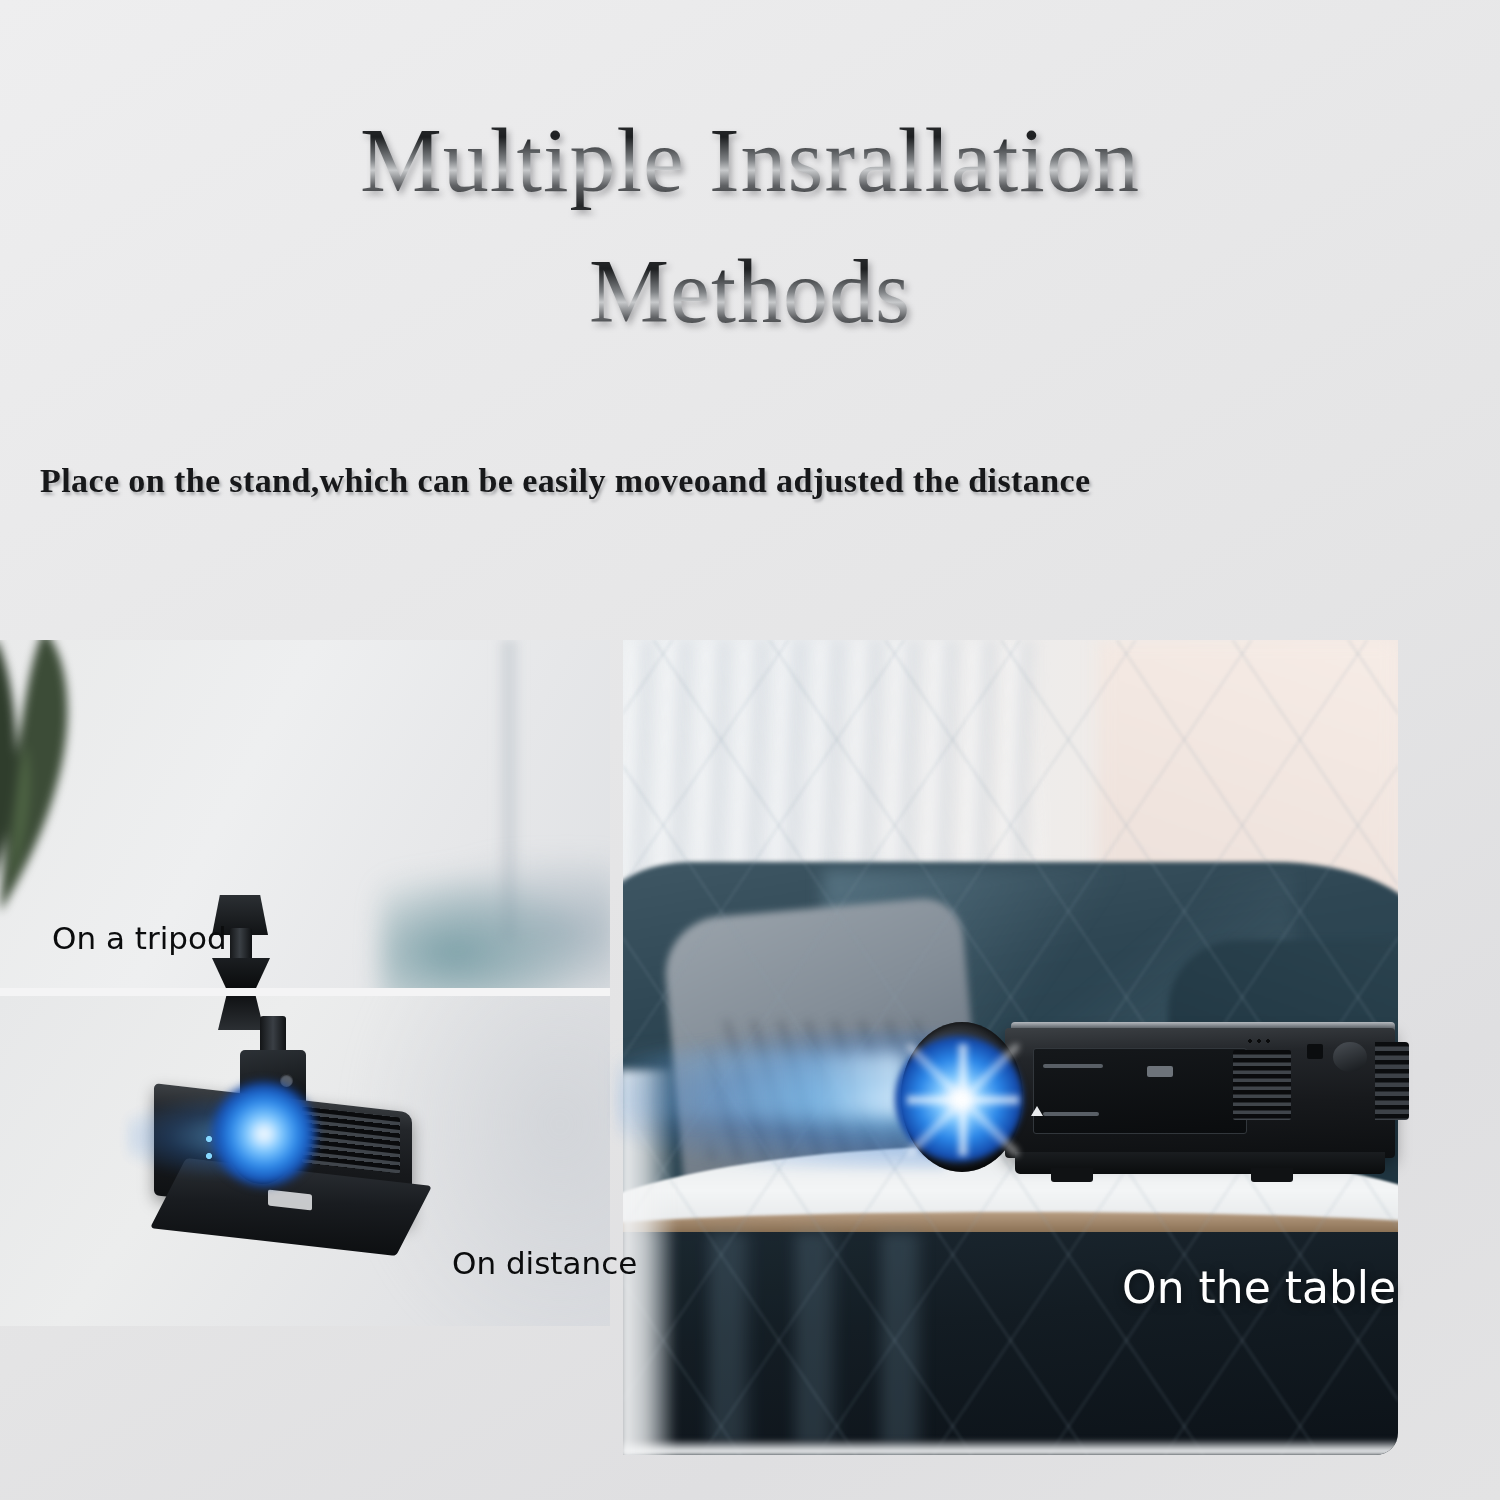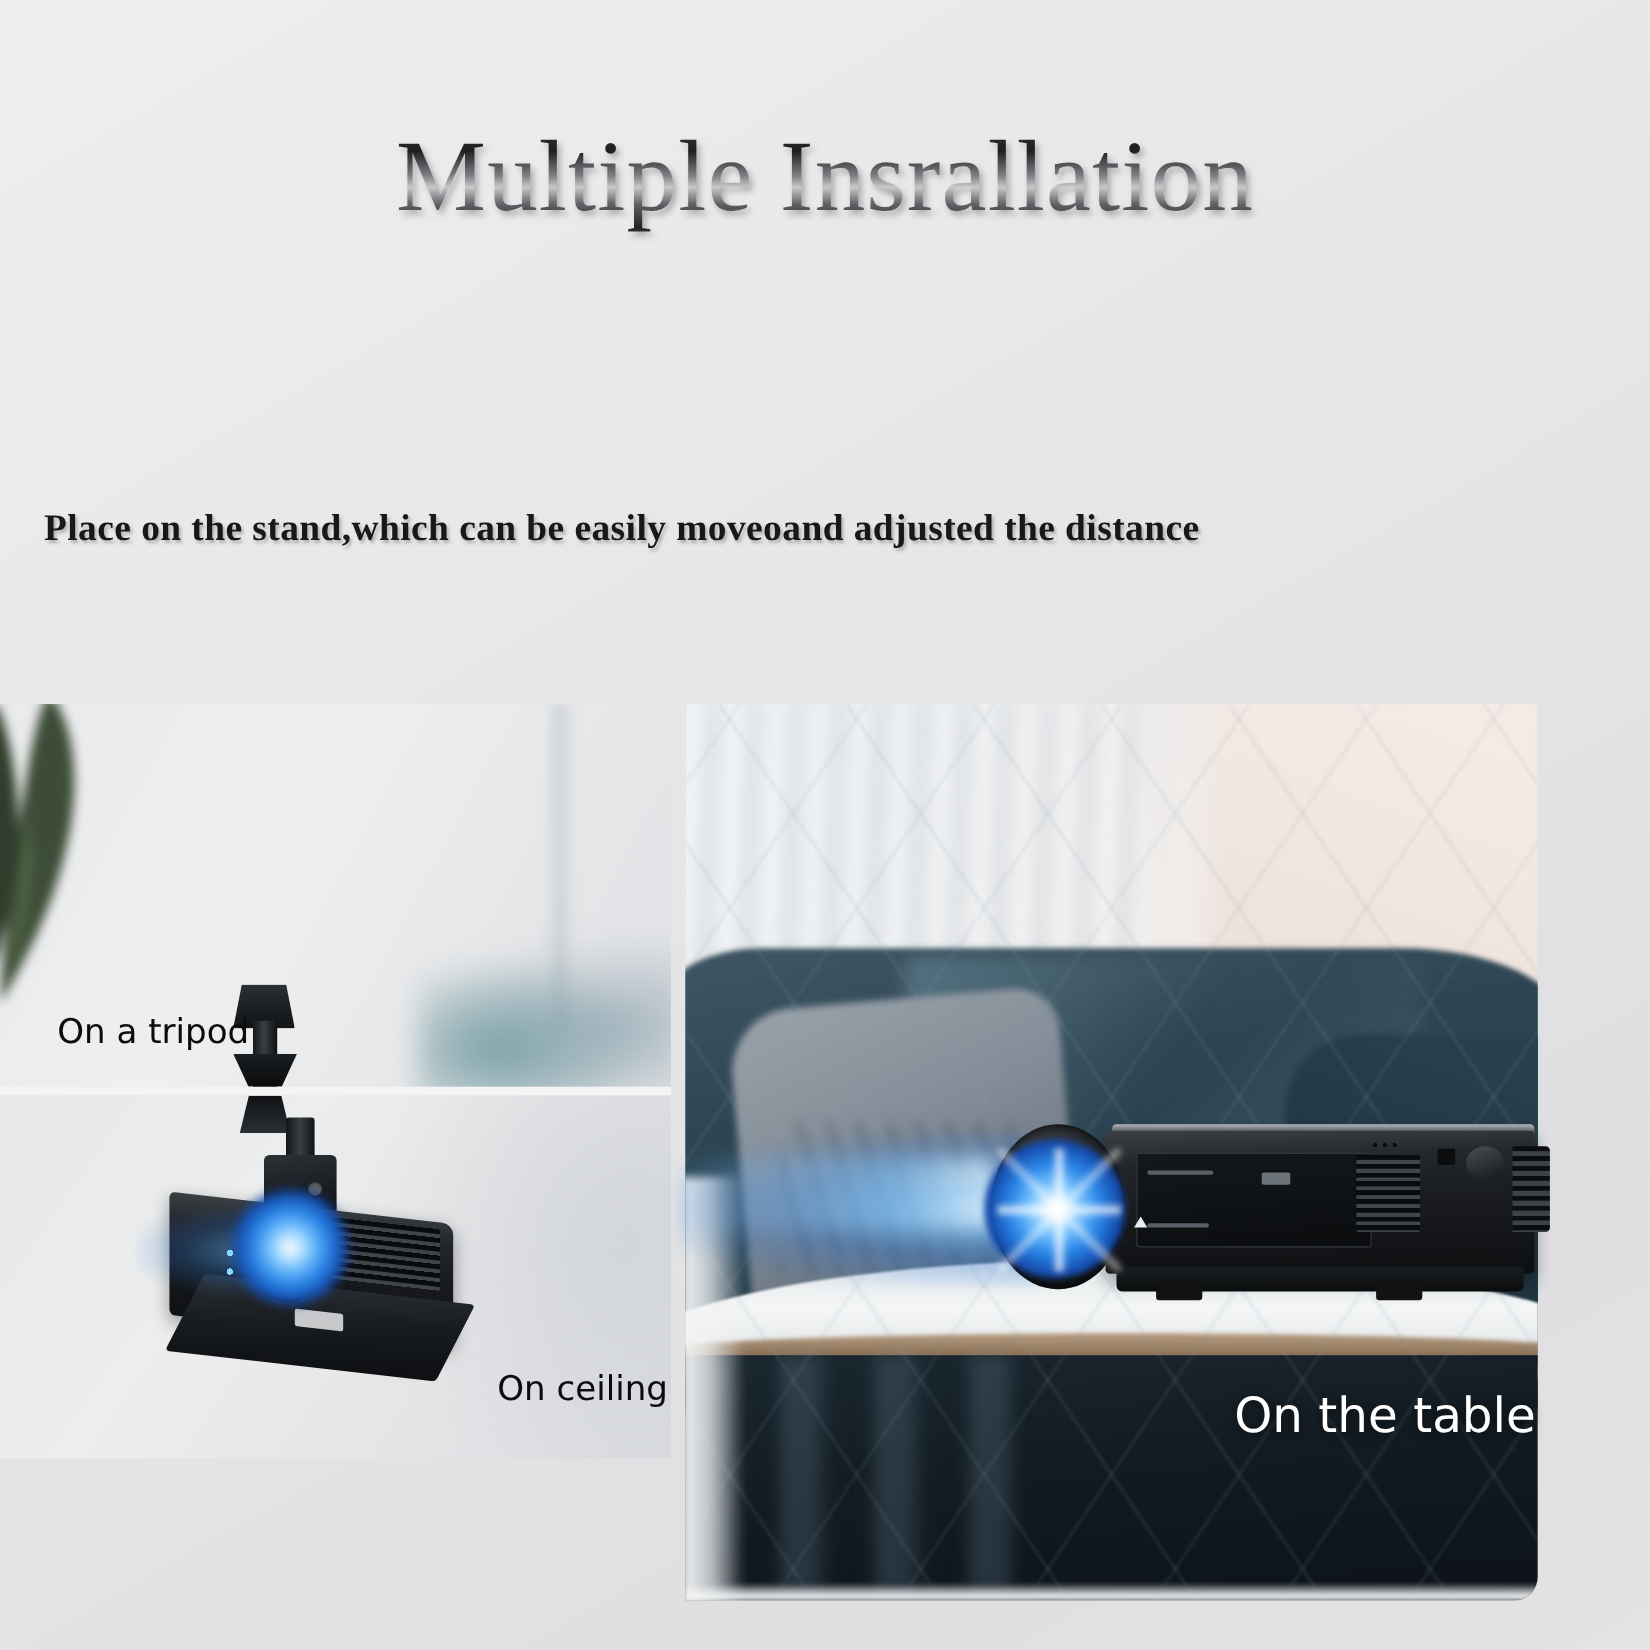--- a/index.html
+++ b/index.html
@@ -498,20 +498,21 @@
     background: #f4f4f5;
   }
 </style>
 </head>
 <body>
 
 <div id="poster">
 
   <div id="headline">
     <span class="headline-line">Multiple Insrallation</span>
+    <span class="headline-line second">Methods</span>
   </div>
 
   <div id="subheading">Place on the stand,which can be easily moveoand adjusted the distance</div>
 
   <div class="panel" id="panel-tripod">
     <svg class="plant" viewBox="0 0 150 330" xmlns="http://www.w3.org/2000/svg">
       <path d="M78 6 C104 34 108 96 92 156 C80 204 58 248 34 288 C38 226 46 150 56 96 C62 58 68 26 78 6 Z" fill="#3c4c37"></path>
       <path d="M30 14 C44 44 52 96 50 142 C48 186 38 226 24 262 C18 204 16 130 20 78 C22 46 24 26 30 14 Z" fill="#2f3d2c"></path>
       <path d="M60 120 C70 158 62 214 44 262 C48 210 50 160 60 120 Z" fill="#516a47" opacity=".75"></path>
       <path d="M6 40 C16 84 18 150 12 206 C6 150 2 90 6 40 Z" fill="#27331f" opacity=".9"></path>
@@ -583,16 +584,16 @@
     <div class="pj-vents2"></div>
     <div class="pj-footbar"></div>
     <div class="pj-foot1"></div>
     <div class="pj-foot2"></div>
     <div class="pj-lens-ring"></div>
     <div class="pj-lens-glow"></div>
     <div class="pj-flare"></div>
   </div>
 
   <div class="caption" id="caption-tripod">On a tripod</div>
-  <div class="caption" id="caption-ceiling">On ceiling</div>
+  <div class="caption" id="caption-ceiling">On distance</div>
   <div class="caption" id="caption-table">On the table</div>
 
 </div>
 
 </body></html>

